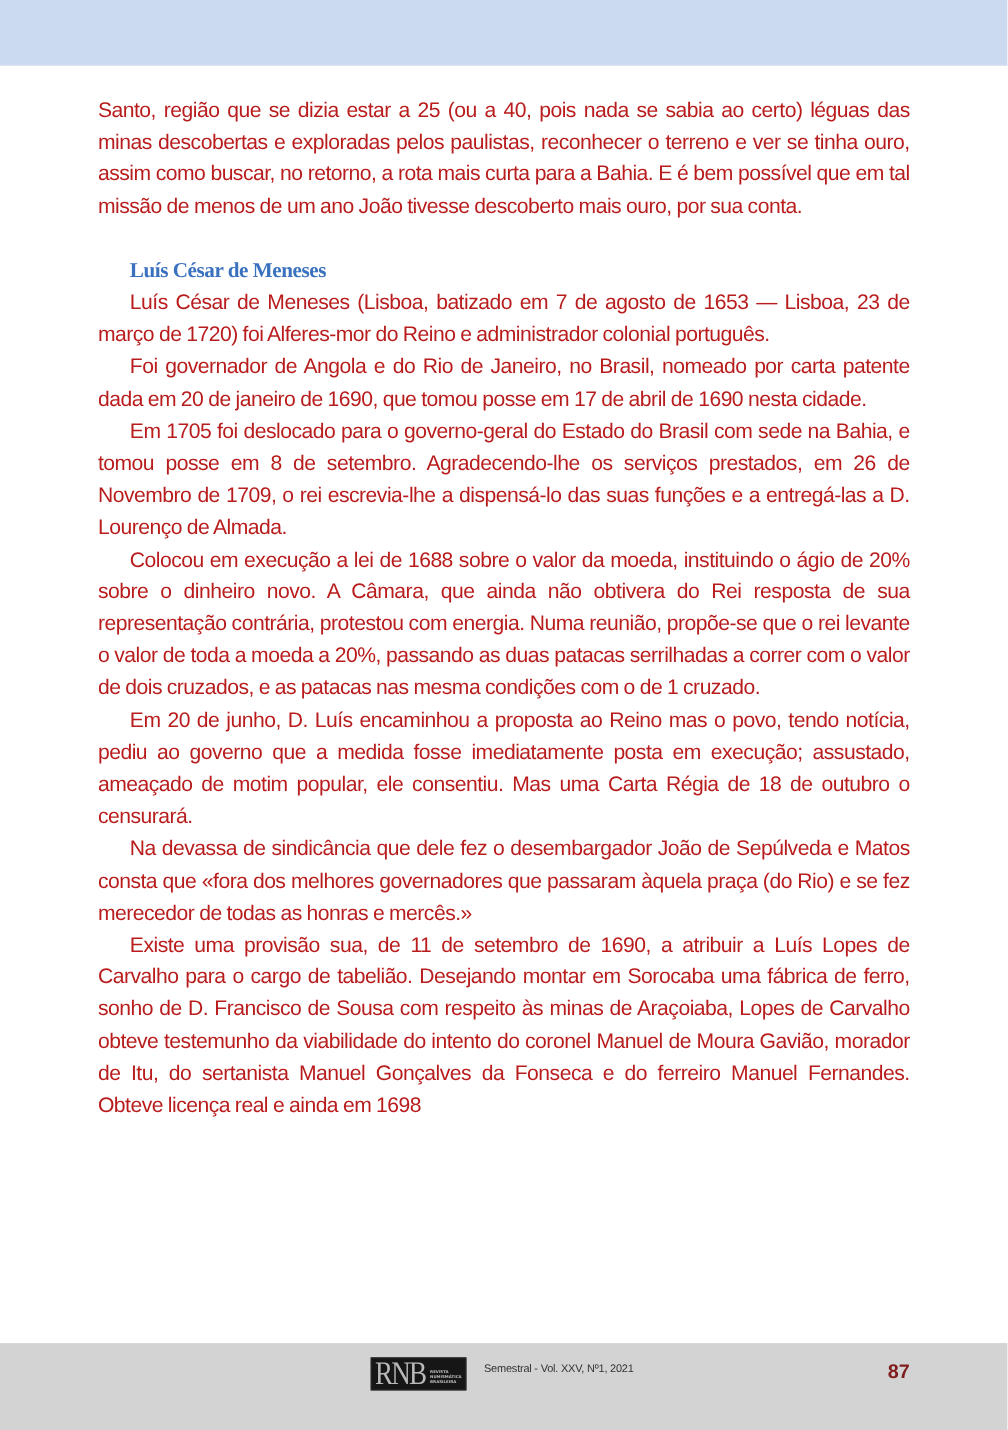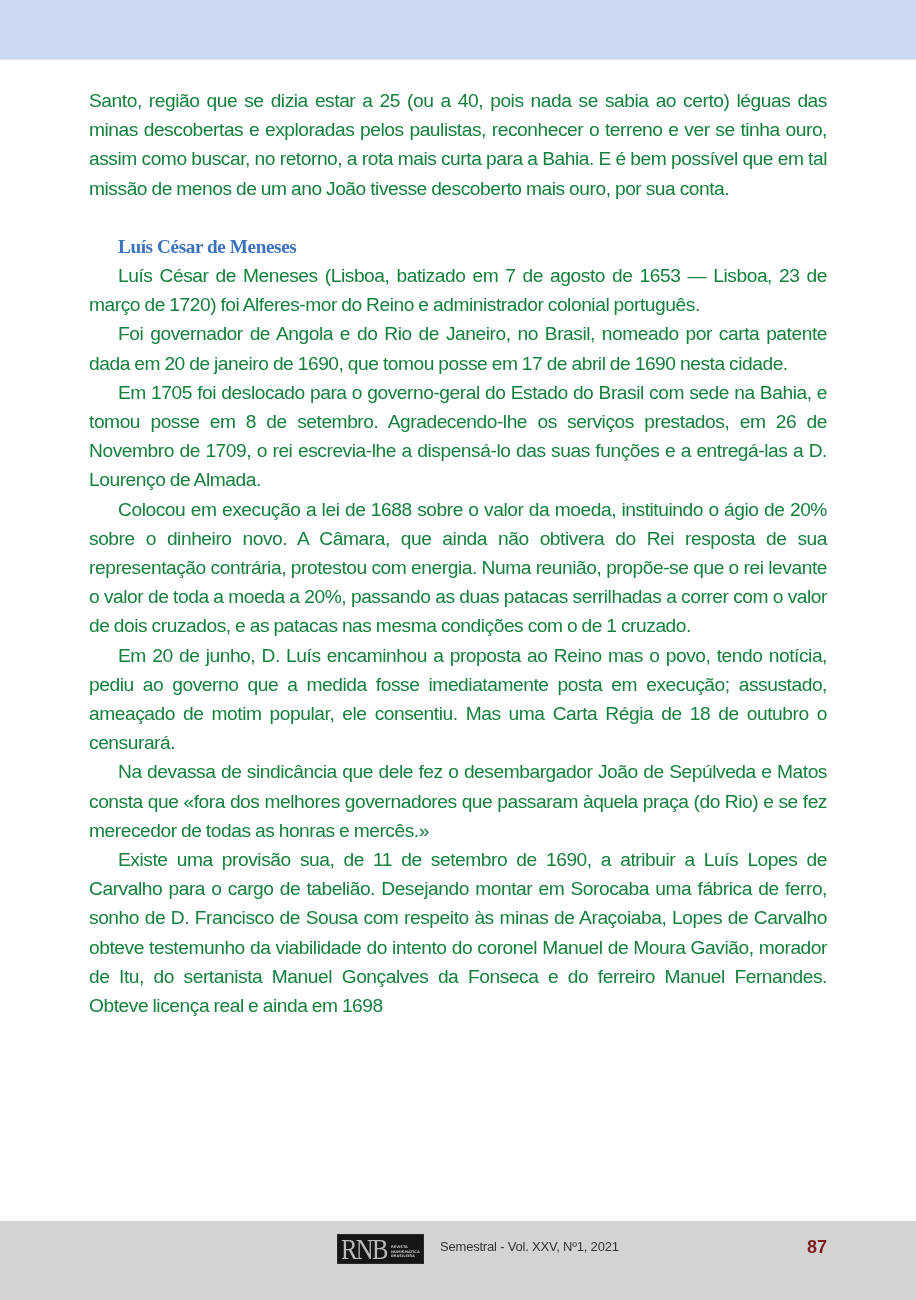--- a/index.html
+++ b/index.html
@@ -30,21 +30,21 @@
       width: 738px;
     }
     .para {
       margin: 0;
       font-size: 19.2px;
       line-height: 29.2px;
       text-align: justify;
       text-indent: 29px;
       letter-spacing: -0.45px;
       word-spacing: -0.5px;
-      color: #15803d;
+      color: #b91c1c;
       font-family: "Liberation Sans Narrow", "Liberation Sans", sans-serif;
     }
     .para.no-indent { text-indent: 0; }
     .spacer { height: 29px; }
     .heading {
       margin: 0;
       padding-left: 29px;
       font-size: 19.2px;
       line-height: 29.2px;
       font-weight: bold;
@@ -92,21 +92,21 @@
       color: #bdbdbd;
       font-weight: bold;
       margin-left: 2px;
       margin-top: 6px;
       font-family: "DejaVu Sans", sans-serif;
     }
     .journal-info {
       position: absolute;
       left: 440px;
       top: 18px;
-      font-size: 13px;
+      font-size: 10px;
       color: #333333;
       letter-spacing: -0.2px;
       font-family: "Liberation Sans Narrow", "Liberation Sans", sans-serif;
     }
     .page-number {
       position: absolute;
       left: 807px;
       top: 16px;
       font-size: 18px;
       font-weight: bold;

